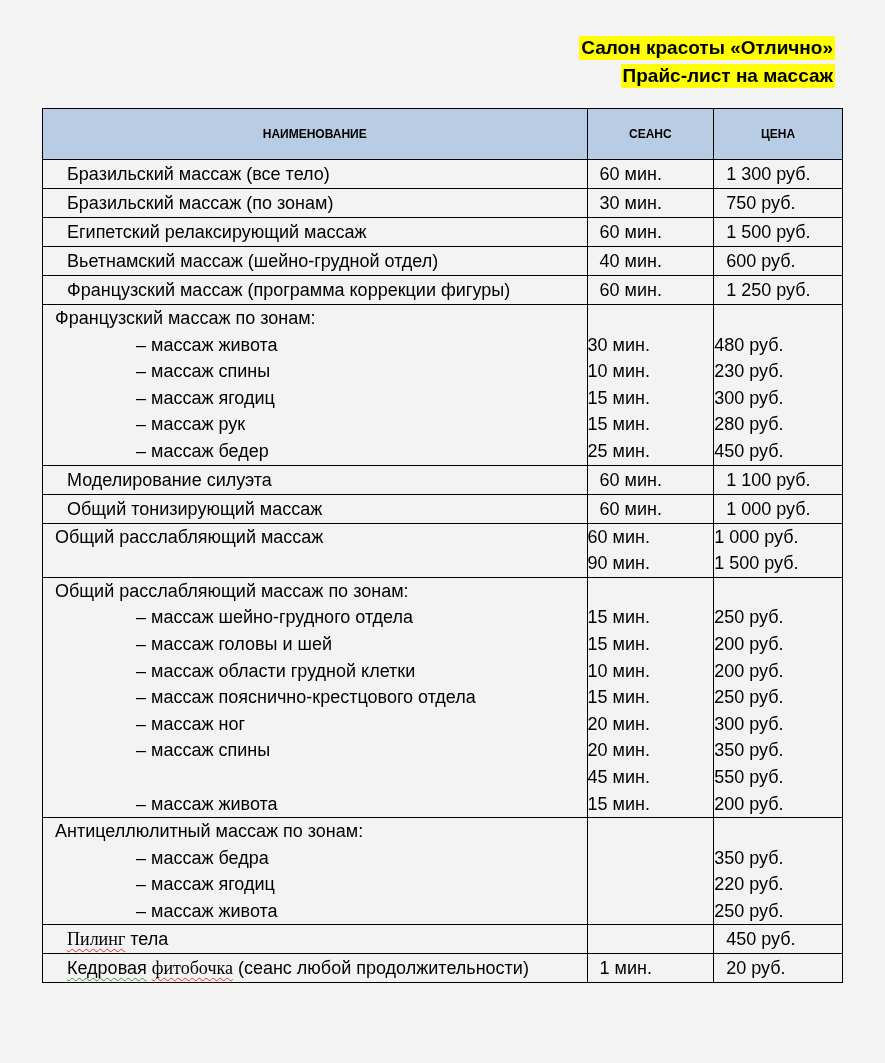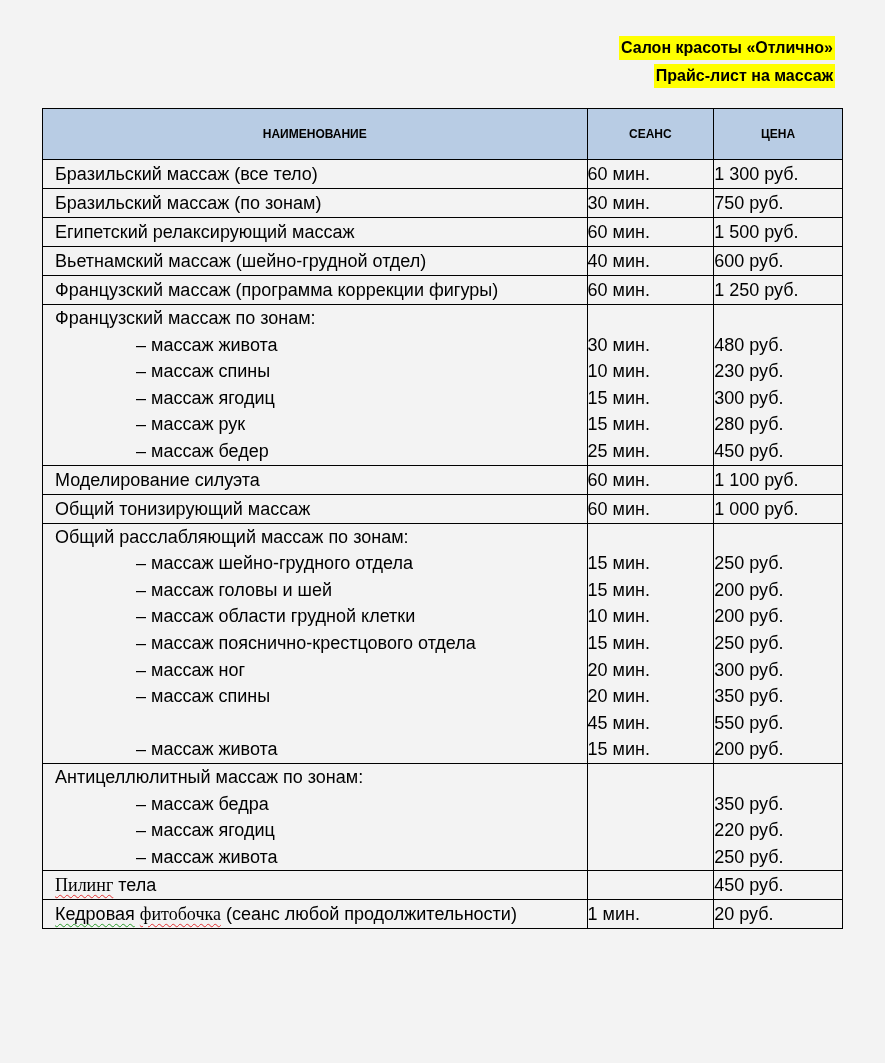--- a/index.html
+++ b/index.html
@@ -13,21 +13,21 @@
   }
   .title-block {
     position: absolute;
     right: 50px; top: 36px;
     text-align: right;
   }
   .title-line {
     display: inline-block;
     background: #ffff00;
     font-weight: bold;
-    font-size: 16px;
+    font-size: 19px;
     line-height: 24px;
     padding: 0 2px;
     margin-bottom: 4px;
   }
   table.price {
     position: absolute;
     left: 42px; top: 108px;
     width: 801px;
     border-collapse: collapse;
     font-size: 18px;
@@ -50,21 +50,21 @@
   col.c-price { width: 129px; }
   .line {
     height: 26.6px;
     line-height: 26.6px;
     white-space: nowrap;
   }
   td.name .line { padding-left: 12px; }
   td.name .line.sub { padding-left: 93px; }
   td.num .line { text-align: left; padding-right: 10px; }
   td.cell { padding-top: 2px; padding-bottom: 2px; margin-top: 12px; }
-  tr.single td { height: 28px; }
+  tr.single td { height: 28px; padding-left: 12px; }
   tr.single .line { height: 28px; line-height: 29px; }
   .spell-red { text-decoration: underline wavy #e03030; text-decoration-thickness: 1px; text-underline-offset: 3px; font-family: Liberation Serif, serif; }
   .spell-green { text-decoration: underline wavy #2a9a2a; text-decoration-thickness: 1px; text-underline-offset: 3px; }
 </style>
 </head>
 <body>
 
 <div class="title-block">
   <div><span class="title-line">Салон красоты «Отлично»</span></div>
   <div><span class="title-line">Прайс-лист на массаж</span></div>
@@ -189,20 +189,34 @@
           <div class="line">Общий тонизирующий массаж</div>
         </td>
       <td class="num">
           <div class="line">60 мин.</div>
         </td>
       <td class="num">
           <div class="line">1 000 руб.</div>
         </td>
     </tr>
 
+    <tr>
+      <td class="name cell">
+        <div class="line">Общий расслабляющий массаж</div>
+        <div class="line"></div>
+      </td>
+      <td class="num cell">
+        <div class="line">60 мин.</div>
+        <div class="line">90 мин.</div>
+      </td>
+      <td class="num cell">
+        <div class="line">1 000 руб.</div>
+        <div class="line">1 500 руб.</div>
+      </td>
+    </tr>
 
     <tr>
       <td class="name cell">
         <div class="line">Общий расслабляющий массаж по зонам:</div>
         <div class="line sub">– массаж шейно-грудного отдела</div>
         <div class="line sub">– массаж головы и шей</div>
         <div class="line sub">– массаж области грудной клетки</div>
         <div class="line sub">– массаж пояснично-крестцового отдела</div>
         <div class="line sub">– массаж ног</div>
         <div class="line sub">– массаж спины</div>

